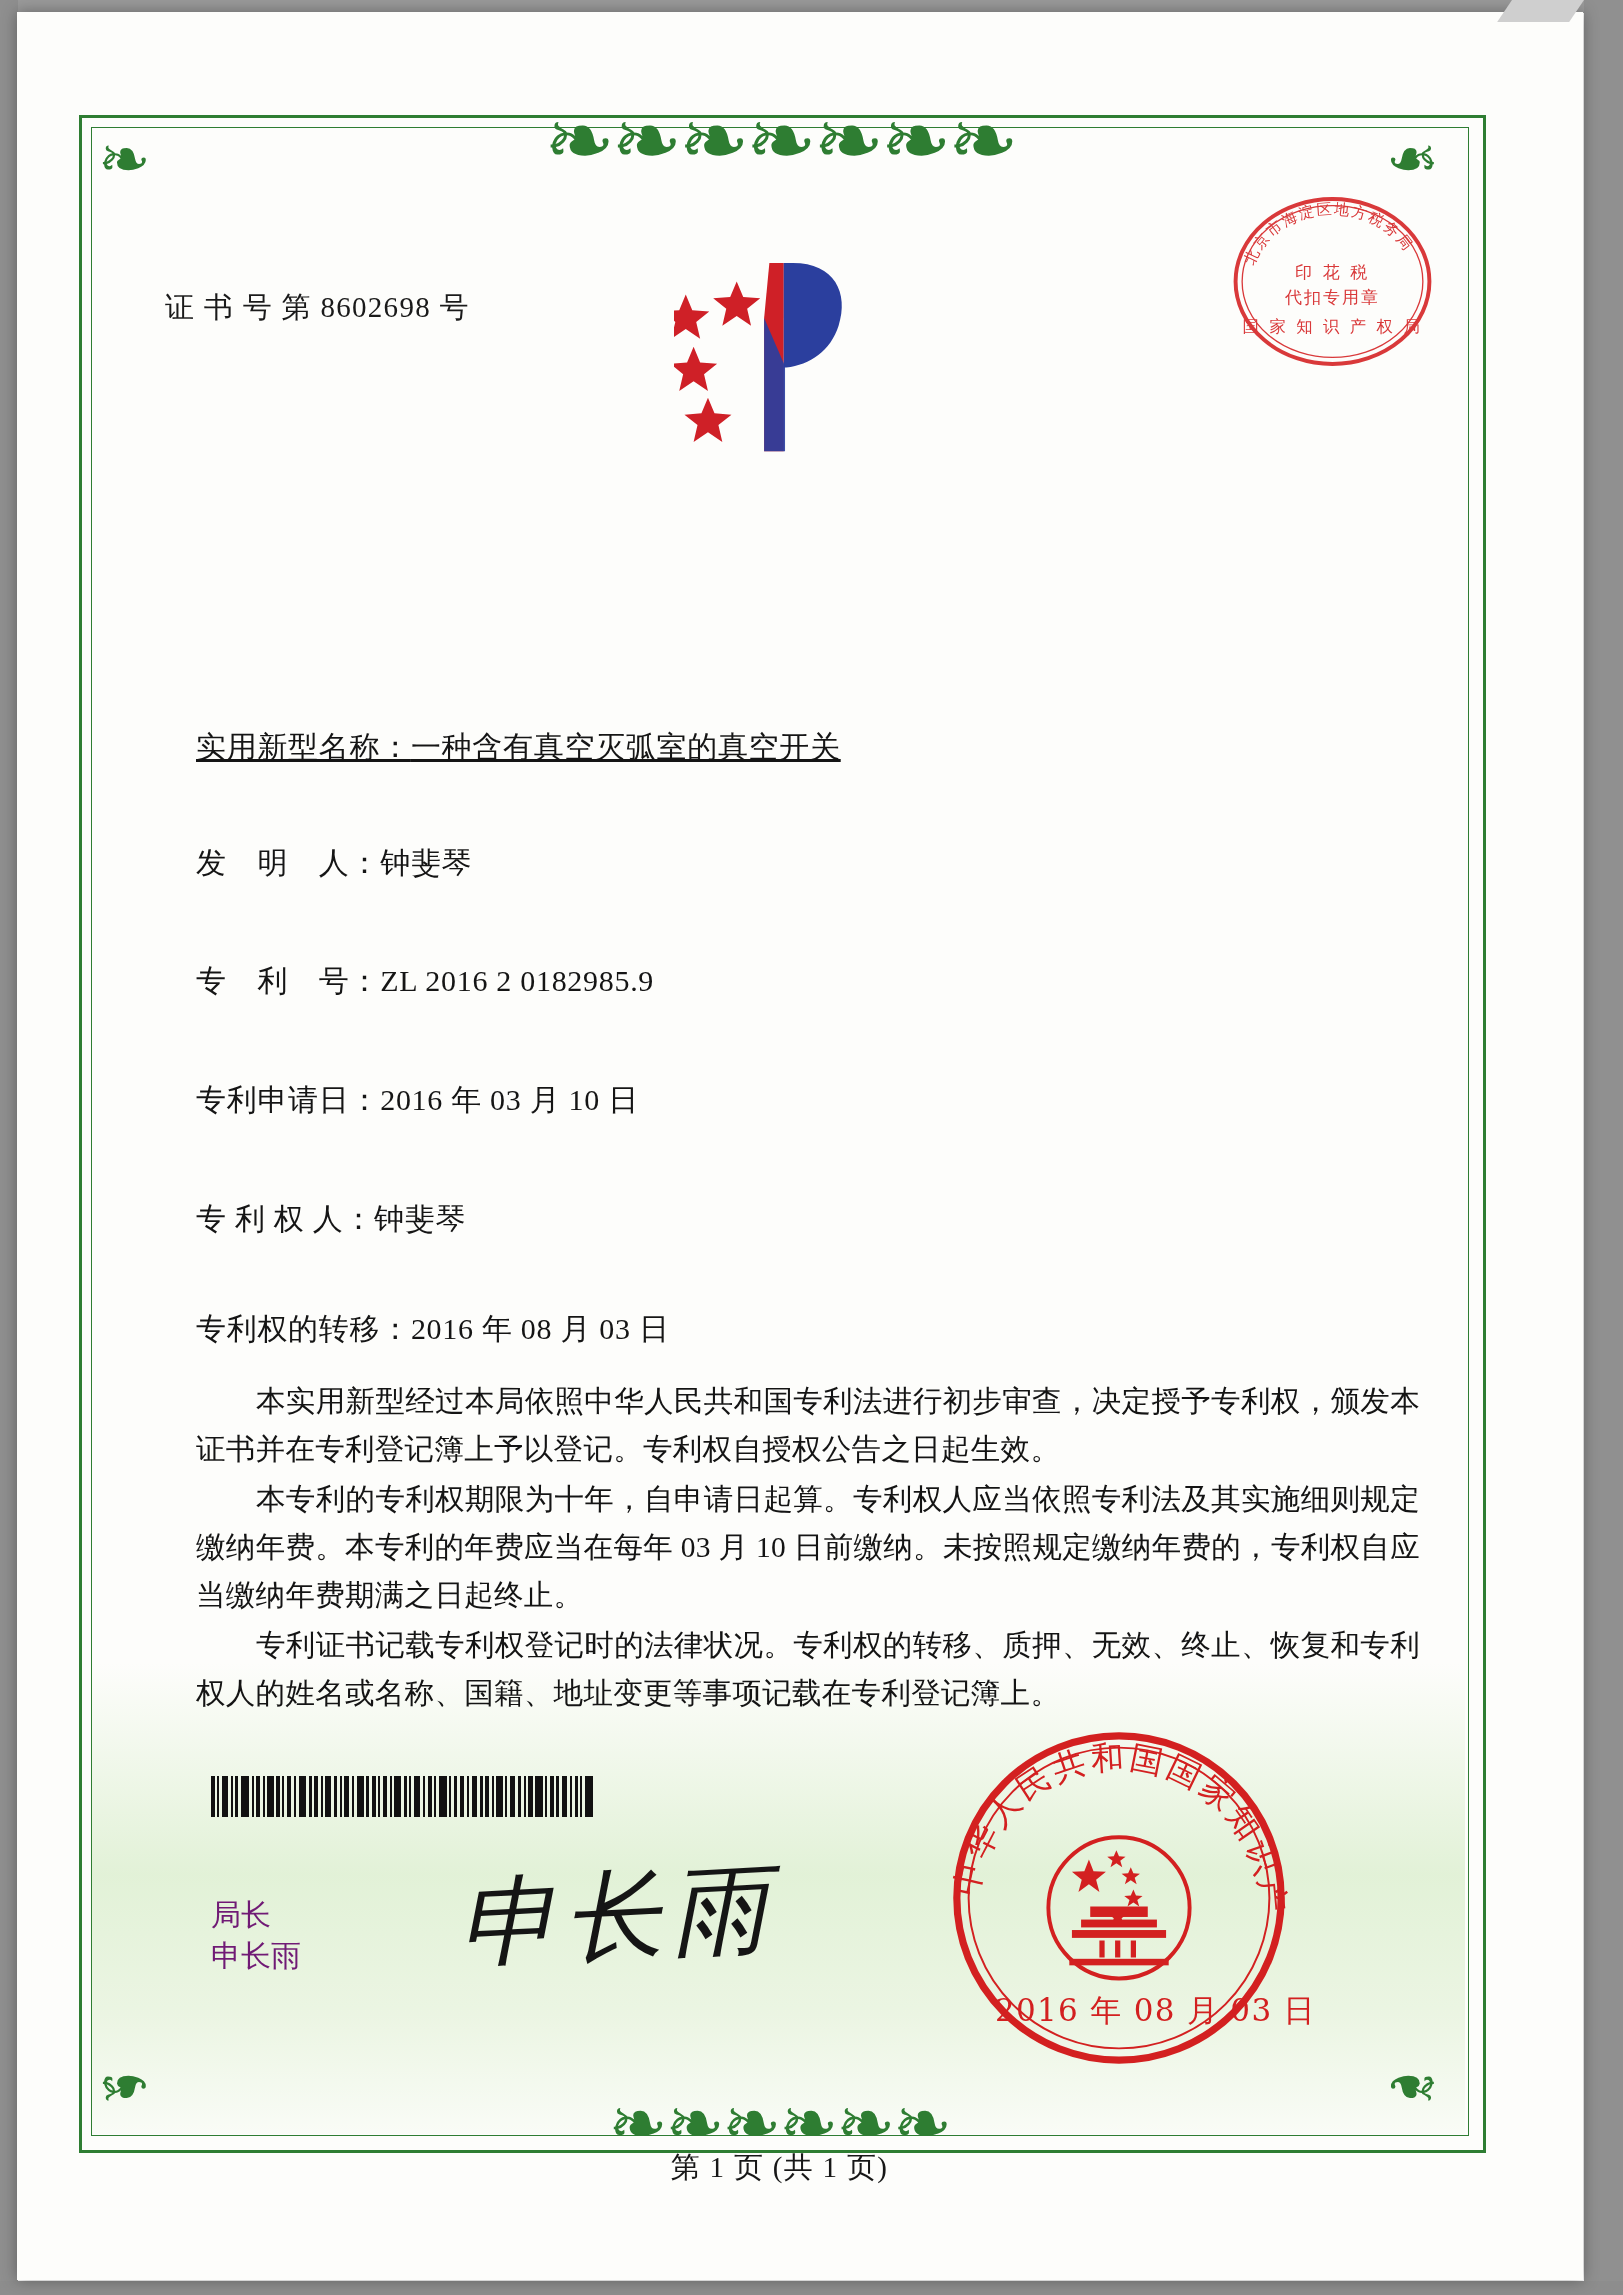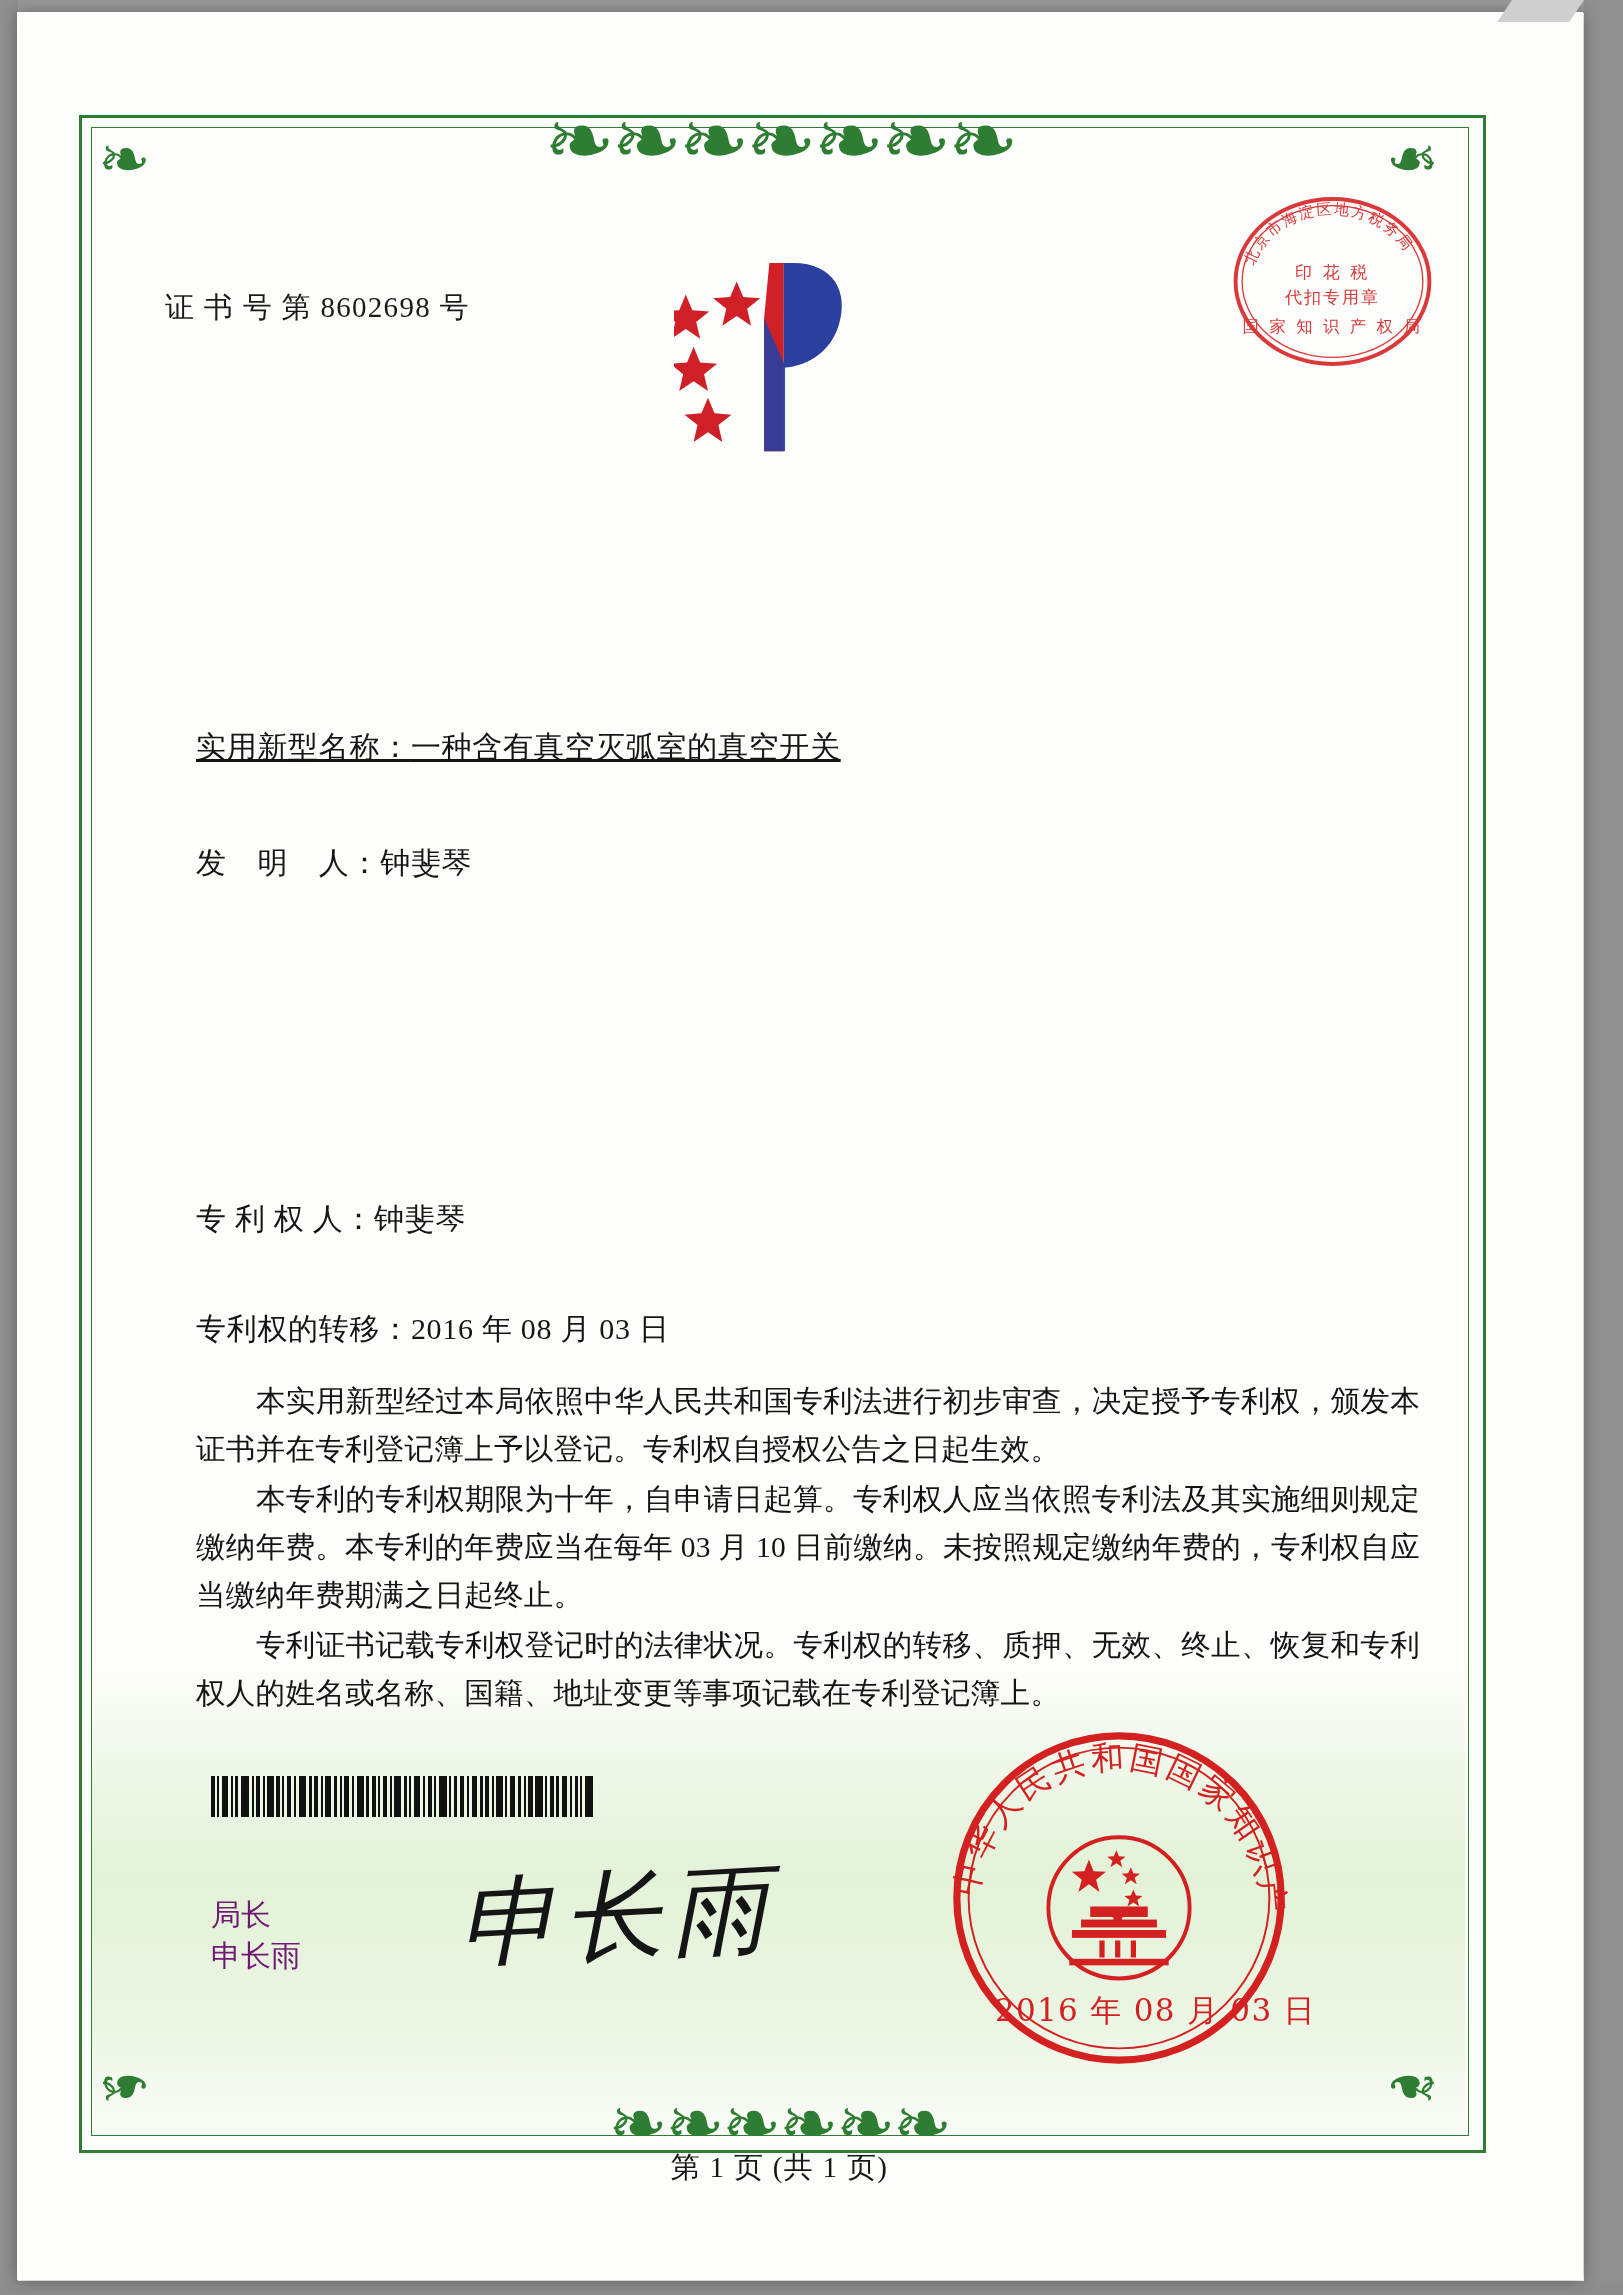--- a/index.html
+++ b/index.html
@@ -291,20 +291,26 @@
       <text x="155" y="212" text-anchor="middle" font-size="25" fill="#d9393a" font-family="DejaVu Serif, serif" letter-spacing="4">国 家 知 识 产 权 局</text>
     </svg>
   </div>
 
 
   <div class="field f1">
     <span>实用新型名称：</span><span>一种含有真空灭弧室的真空开关</span>
   </div>
   <div class="field f2">
     <span>发　明　人：</span><span>钟斐琴</span>
+  </div>
+  <div class="field f3">
+    <span>专　利　号：</span><span>ZL 2016 2 0182985.9</span>
+  </div>
+  <div class="field f4">
+    <span>专利申请日：</span><span>2016 年 03 月 10 日</span>
   </div>
   <div class="field f5">
     <span>专 利 权 人：</span><span>钟斐琴</span>
   </div>
   <div class="field f6">
     <span>专利权的转移：</span><span>2016 年 08 月 03 日</span>
   </div>
 
   <div class="body-text">
     <p>本实用新型经过本局依照中华人民共和国专利法进行初步审查，决定授予专利权，颁发本证书并在专利登记簿上予以登记。专利权自授权公告之日起生效。</p>

